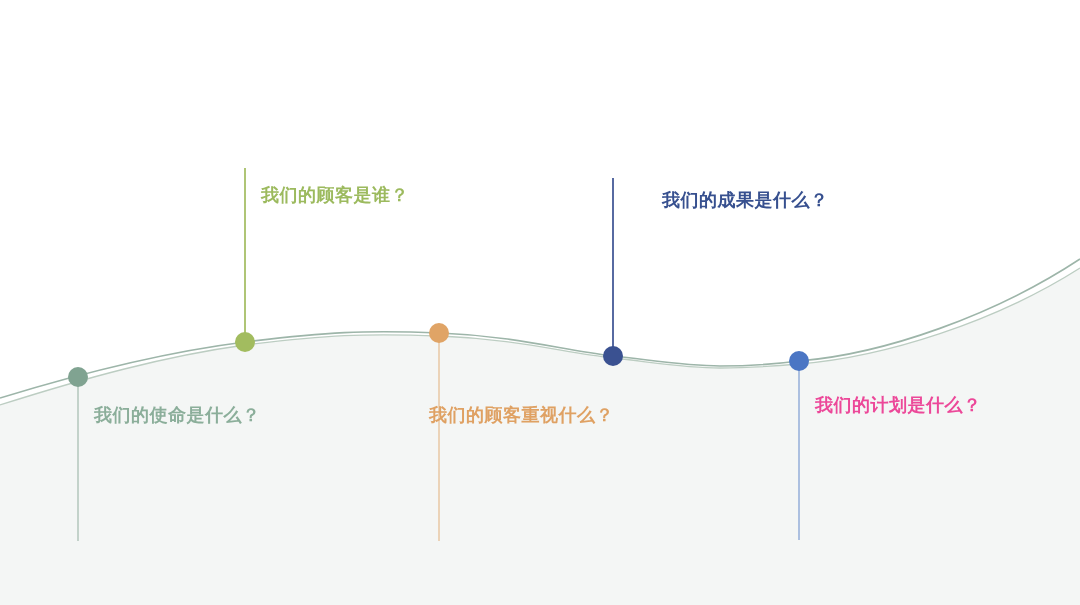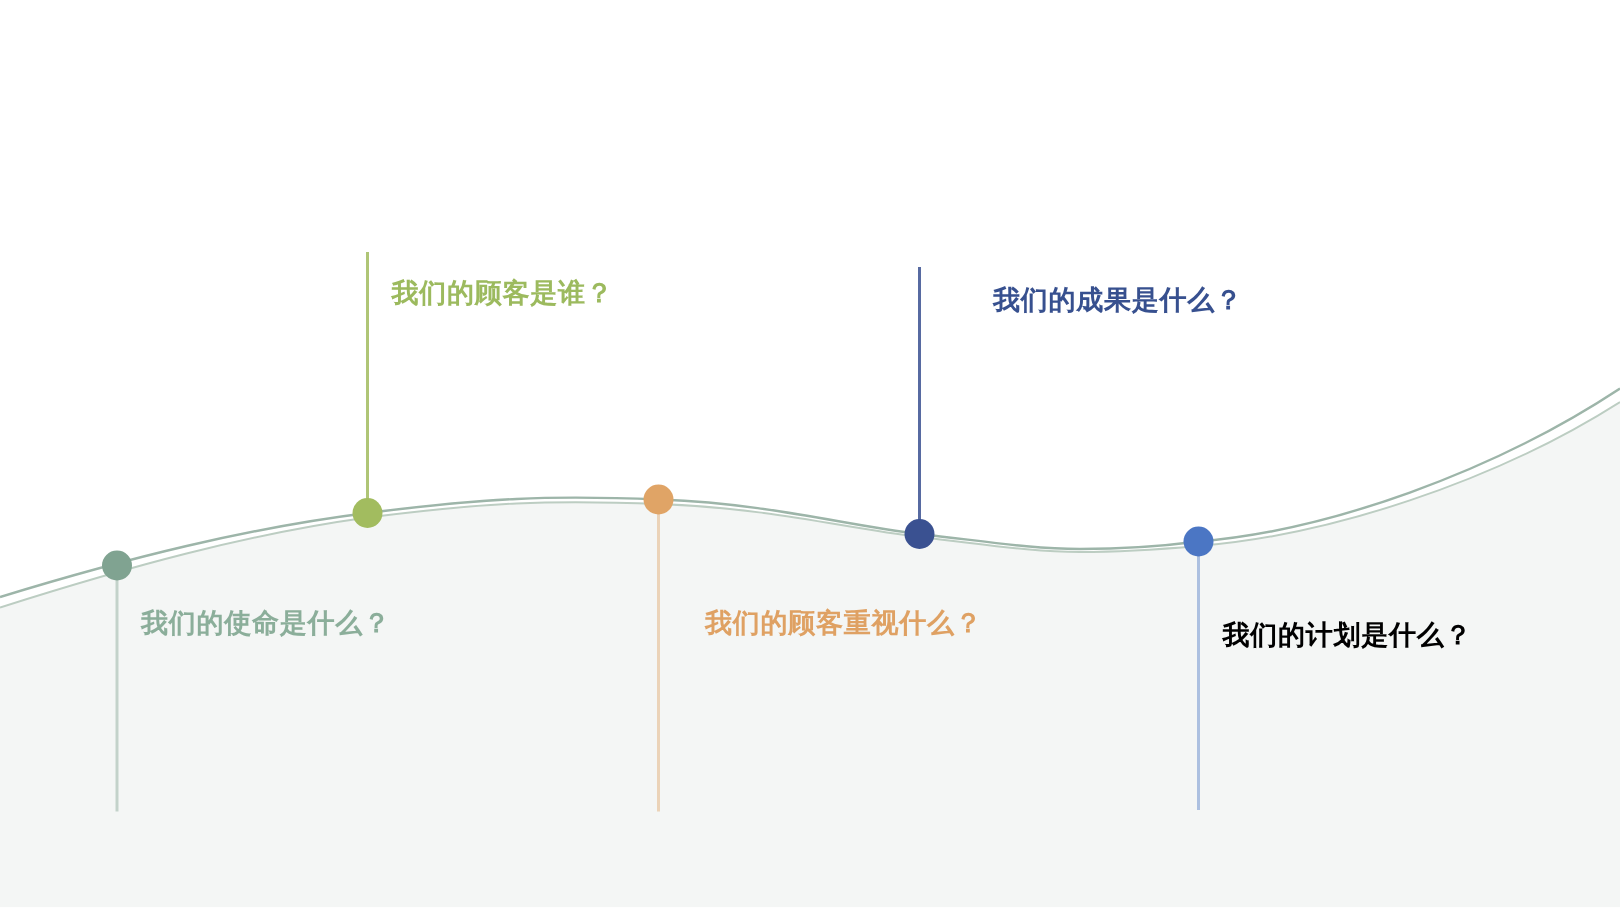--- a/index.html
+++ b/index.html
@@ -26,21 +26,21 @@
     position: absolute;
     font-size: 18px;
     font-weight: 700;
     letter-spacing: 0.5px;
     white-space: nowrap;
     line-height: 26px;
   }
   .q-label.customer { left: 261px; top: 182px; }
   .q-label.results  { left: 630px; top: 187px; }
   .q-label.mission  { left: 94px;  top: 402px; }
-  .q-label.value    { left: 470px; top: 402px; }
+  .q-label.value    { left: 429px; top: 402px; }
   .q-label.plan     { left: 815px; top: 392px; }
 </style>
 </head>
 <body>
 
 <div class="slide">
 
   <svg class="curve-layer" viewBox="0 0 1080 605">
 
     <path d="M 0,405 C 85,378 165,356 245,345 C 325,335 365,333 440,336 C 515,339 562,352 613,358 C 658,363 688,368 720,368 C 752,368 776,366 799,364 C 885,357 995,322 1080,268 L 1080,605 L 0,605 Z" stroke="none" fill="#F4F6F5"></path>
@@ -60,15 +60,15 @@
     <circle cx="245" cy="342" r="10" fill="#A2BC5F"></circle>
     <circle cx="439" cy="333" r="10" fill="#E0A466"></circle>
     <circle cx="613" cy="356" r="10" fill="#3A5191"></circle>
     <circle cx="799" cy="361" r="10" fill="#4B76C4"></circle>
   </svg>
 
   <div class="q-label mission" style="color: rgb(139, 174, 154);">我们的使命是什么？</div>
   <div class="q-label customer" style="color: rgb(156, 186, 94);">我们的顾客是谁？</div>
   <div class="q-label value" style="color: rgb(223, 161, 99);">我们的顾客重视什么？</div>
   <div class="q-label results" style="color: rgb(55, 80, 143); margin-left: 32px;">我们的成果是什么？</div>
-  <div class="q-label plan" style="color: #000000; margin-top: 18px;">我们的计划是什么？</div>
+  <div class="q-label plan" style="color: #ec4899;">我们的计划是什么？</div>
 
 </div>
 
 </body></html>

